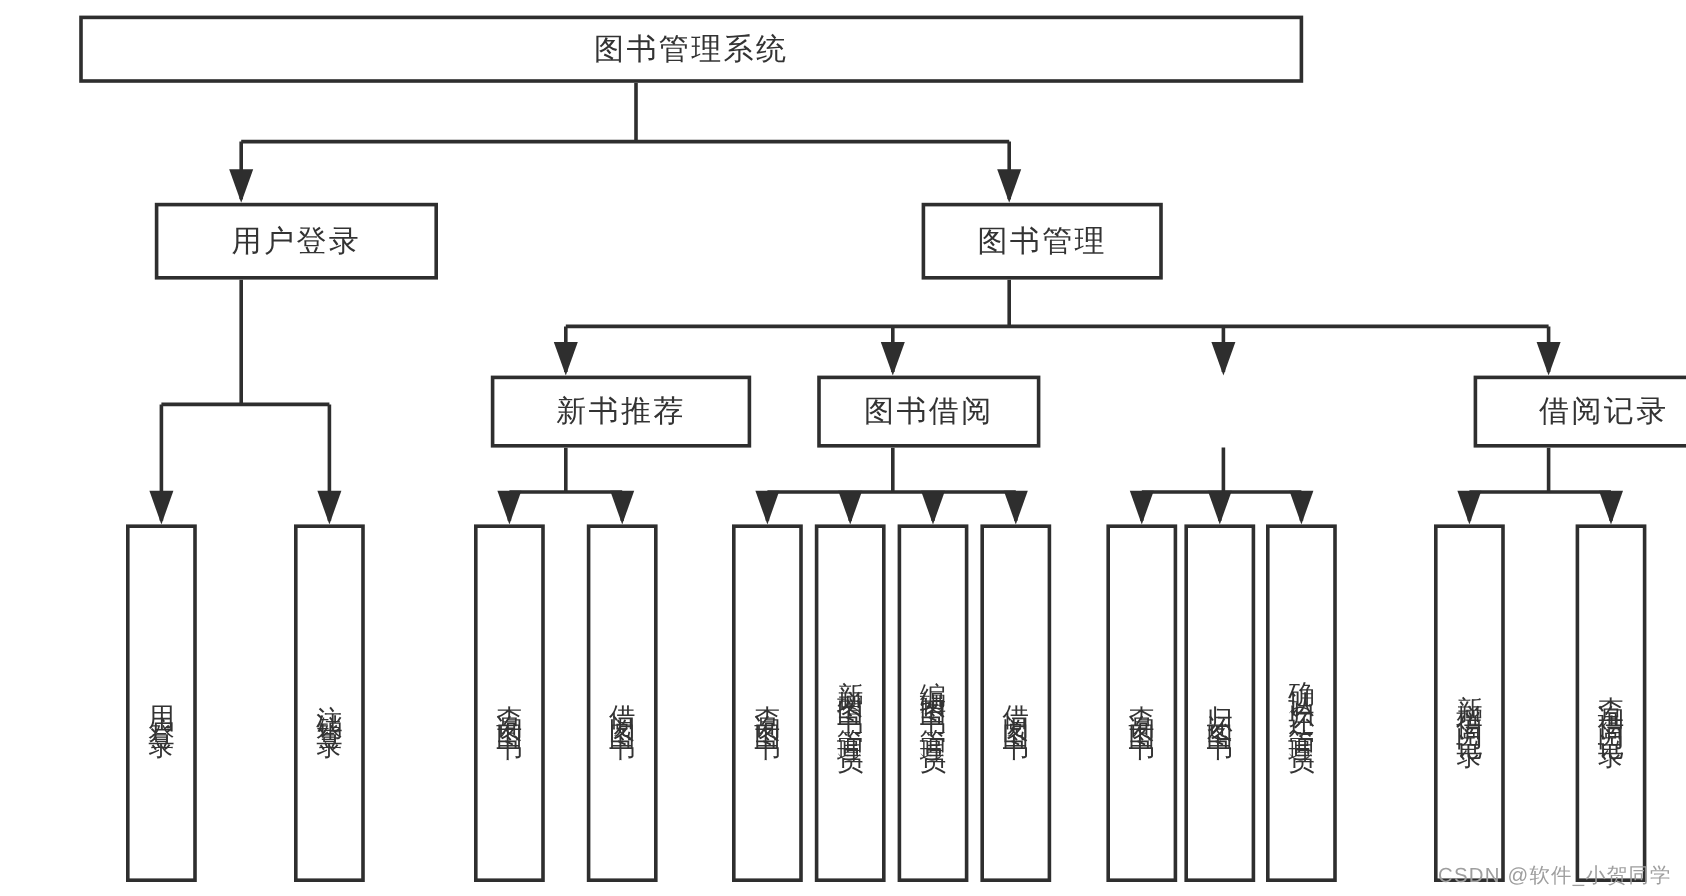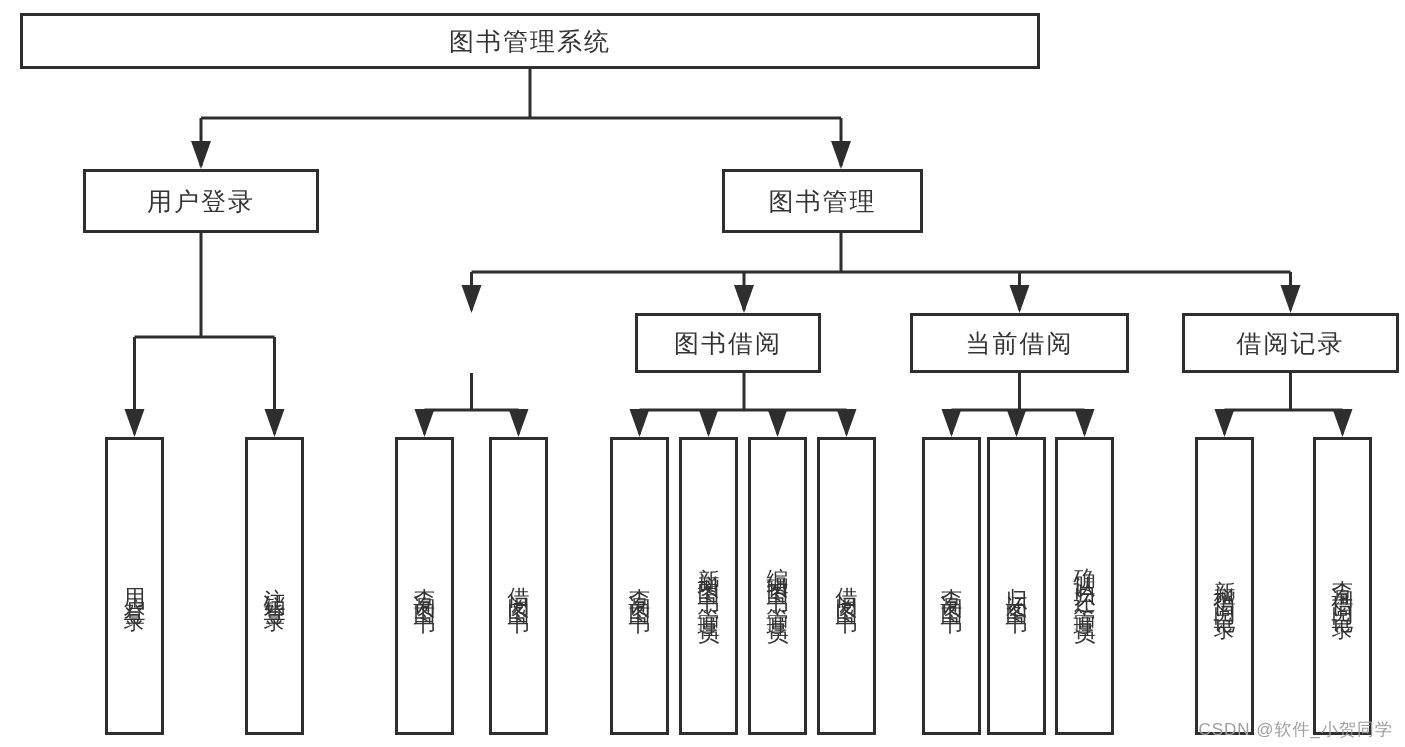--- a/index.html
+++ b/index.html
@@ -9,21 +9,21 @@
   }
   .connectors{position:absolute;left:0;top:0;width:1405px;height:747px;}
   .connectors path{stroke:#2e2e2e;stroke-width:3;fill:none;}
   .connectors polygon{fill:#2e2e2e;stroke:none;}
   .node{
     position:absolute;box-sizing:border-box;background:#ffffff;
     border:3px solid #2e2e2e;color:#333333;
     display:flex;align-items:center;justify-content:center;
     text-align:center;line-height:1;
   }
-  .node.h{font-size:25px;letter-spacing:2px;}
+  .node.h{font-size:25px;letter-spacing:2px;margin-left:46px;}
   .node.v{
     writing-mode:vertical-rl;text-orientation:mixed;
     font-size:22px;letter-spacing:8px;
   }
   .watermark{
     position:absolute;right:12px;bottom:6px;
     font-size:17px;letter-spacing:1px;color:#9e9e9e;white-space:nowrap;
   }
 </style>
 </head>
@@ -65,22 +65,22 @@
     <path d="M1290.5,373 V410 M1224.5,410 H1342.5 M1224.5,410 V434 M1342.5,410 V434"></path>
     <polygon points="1214.5,409 1234.5,409 1224.5,437"></polygon>
     <polygon points="1332.5,409 1352.5,409 1342.5,437"></polygon>
   </svg>
 
   <div class="node h" style="left:20px;top:13px;width:1020px;height:56px">图书管理系统</div>
 
   <div class="node h" style="left:83px;top:169px;width:236px;height:64px">用户登录</div>
   <div class="node h" style="left:722px;top:169px;width:201px;height:64px">图书管理</div>
 
+  <div class="node h" style="left:363px;top:313px;width:217px;height:60px">新书推荐</div>
   <div class="node h" style="left:635px;top:313px;width:186px;height:60px">图书借阅</div>
-  <div class="node h" style="left:910px;top:313px;width:219px;height:60px">当前借阅</div>
   <div class="node h" style="left:1182px;top:313px;width:217px;height:60px">借阅记录</div>
 
   <div class="node v" style="left:105px;top:437px;width:59px;height:298px">用户登录</div>
   <div class="node v" style="left:245px;top:437px;width:59px;height:298px">注销登录</div>
 
   <div class="node v" style="left:395px;top:437px;width:59px;height:298px">查询图书</div>
   <div class="node v" style="left:489px;top:437px;width:59px;height:298px">借阅图书</div>
 
   <div class="node v" style="left:610px;top:437px;width:59px;height:298px">查询图书</div>
   <div class="node v" style="left:679px;top:437px;width:59px;height:298px">新增图书（管理员）</div>

